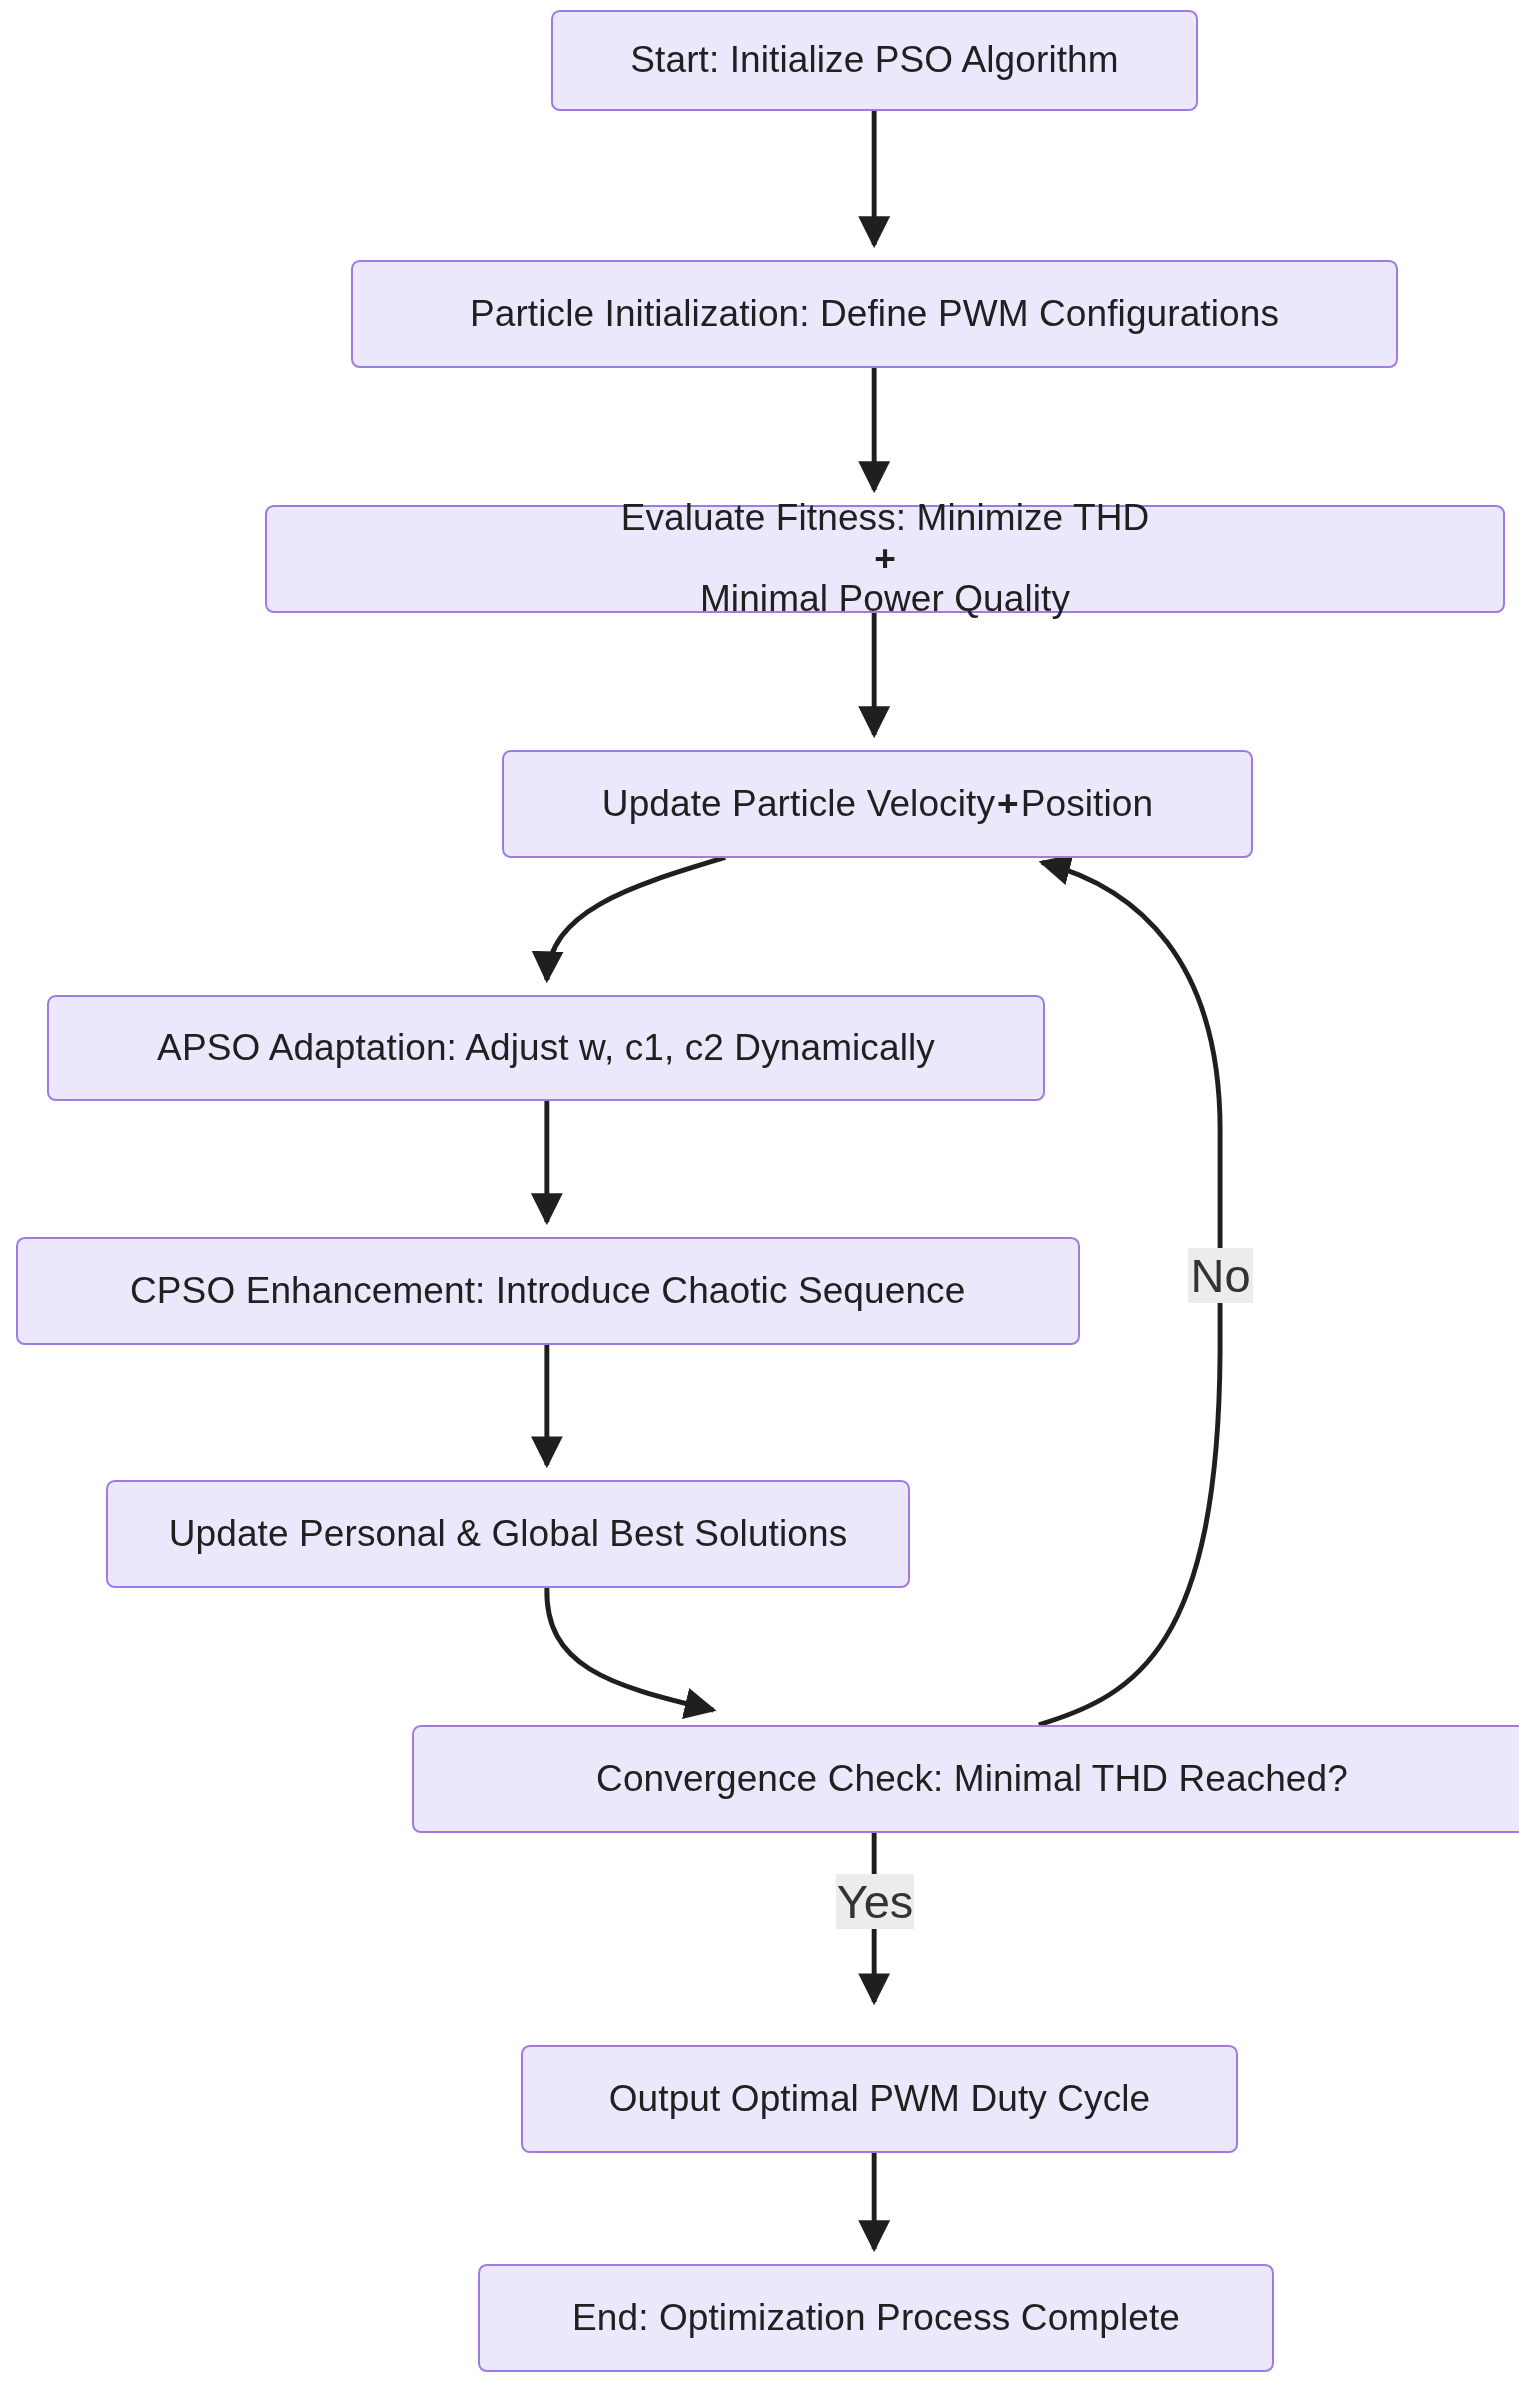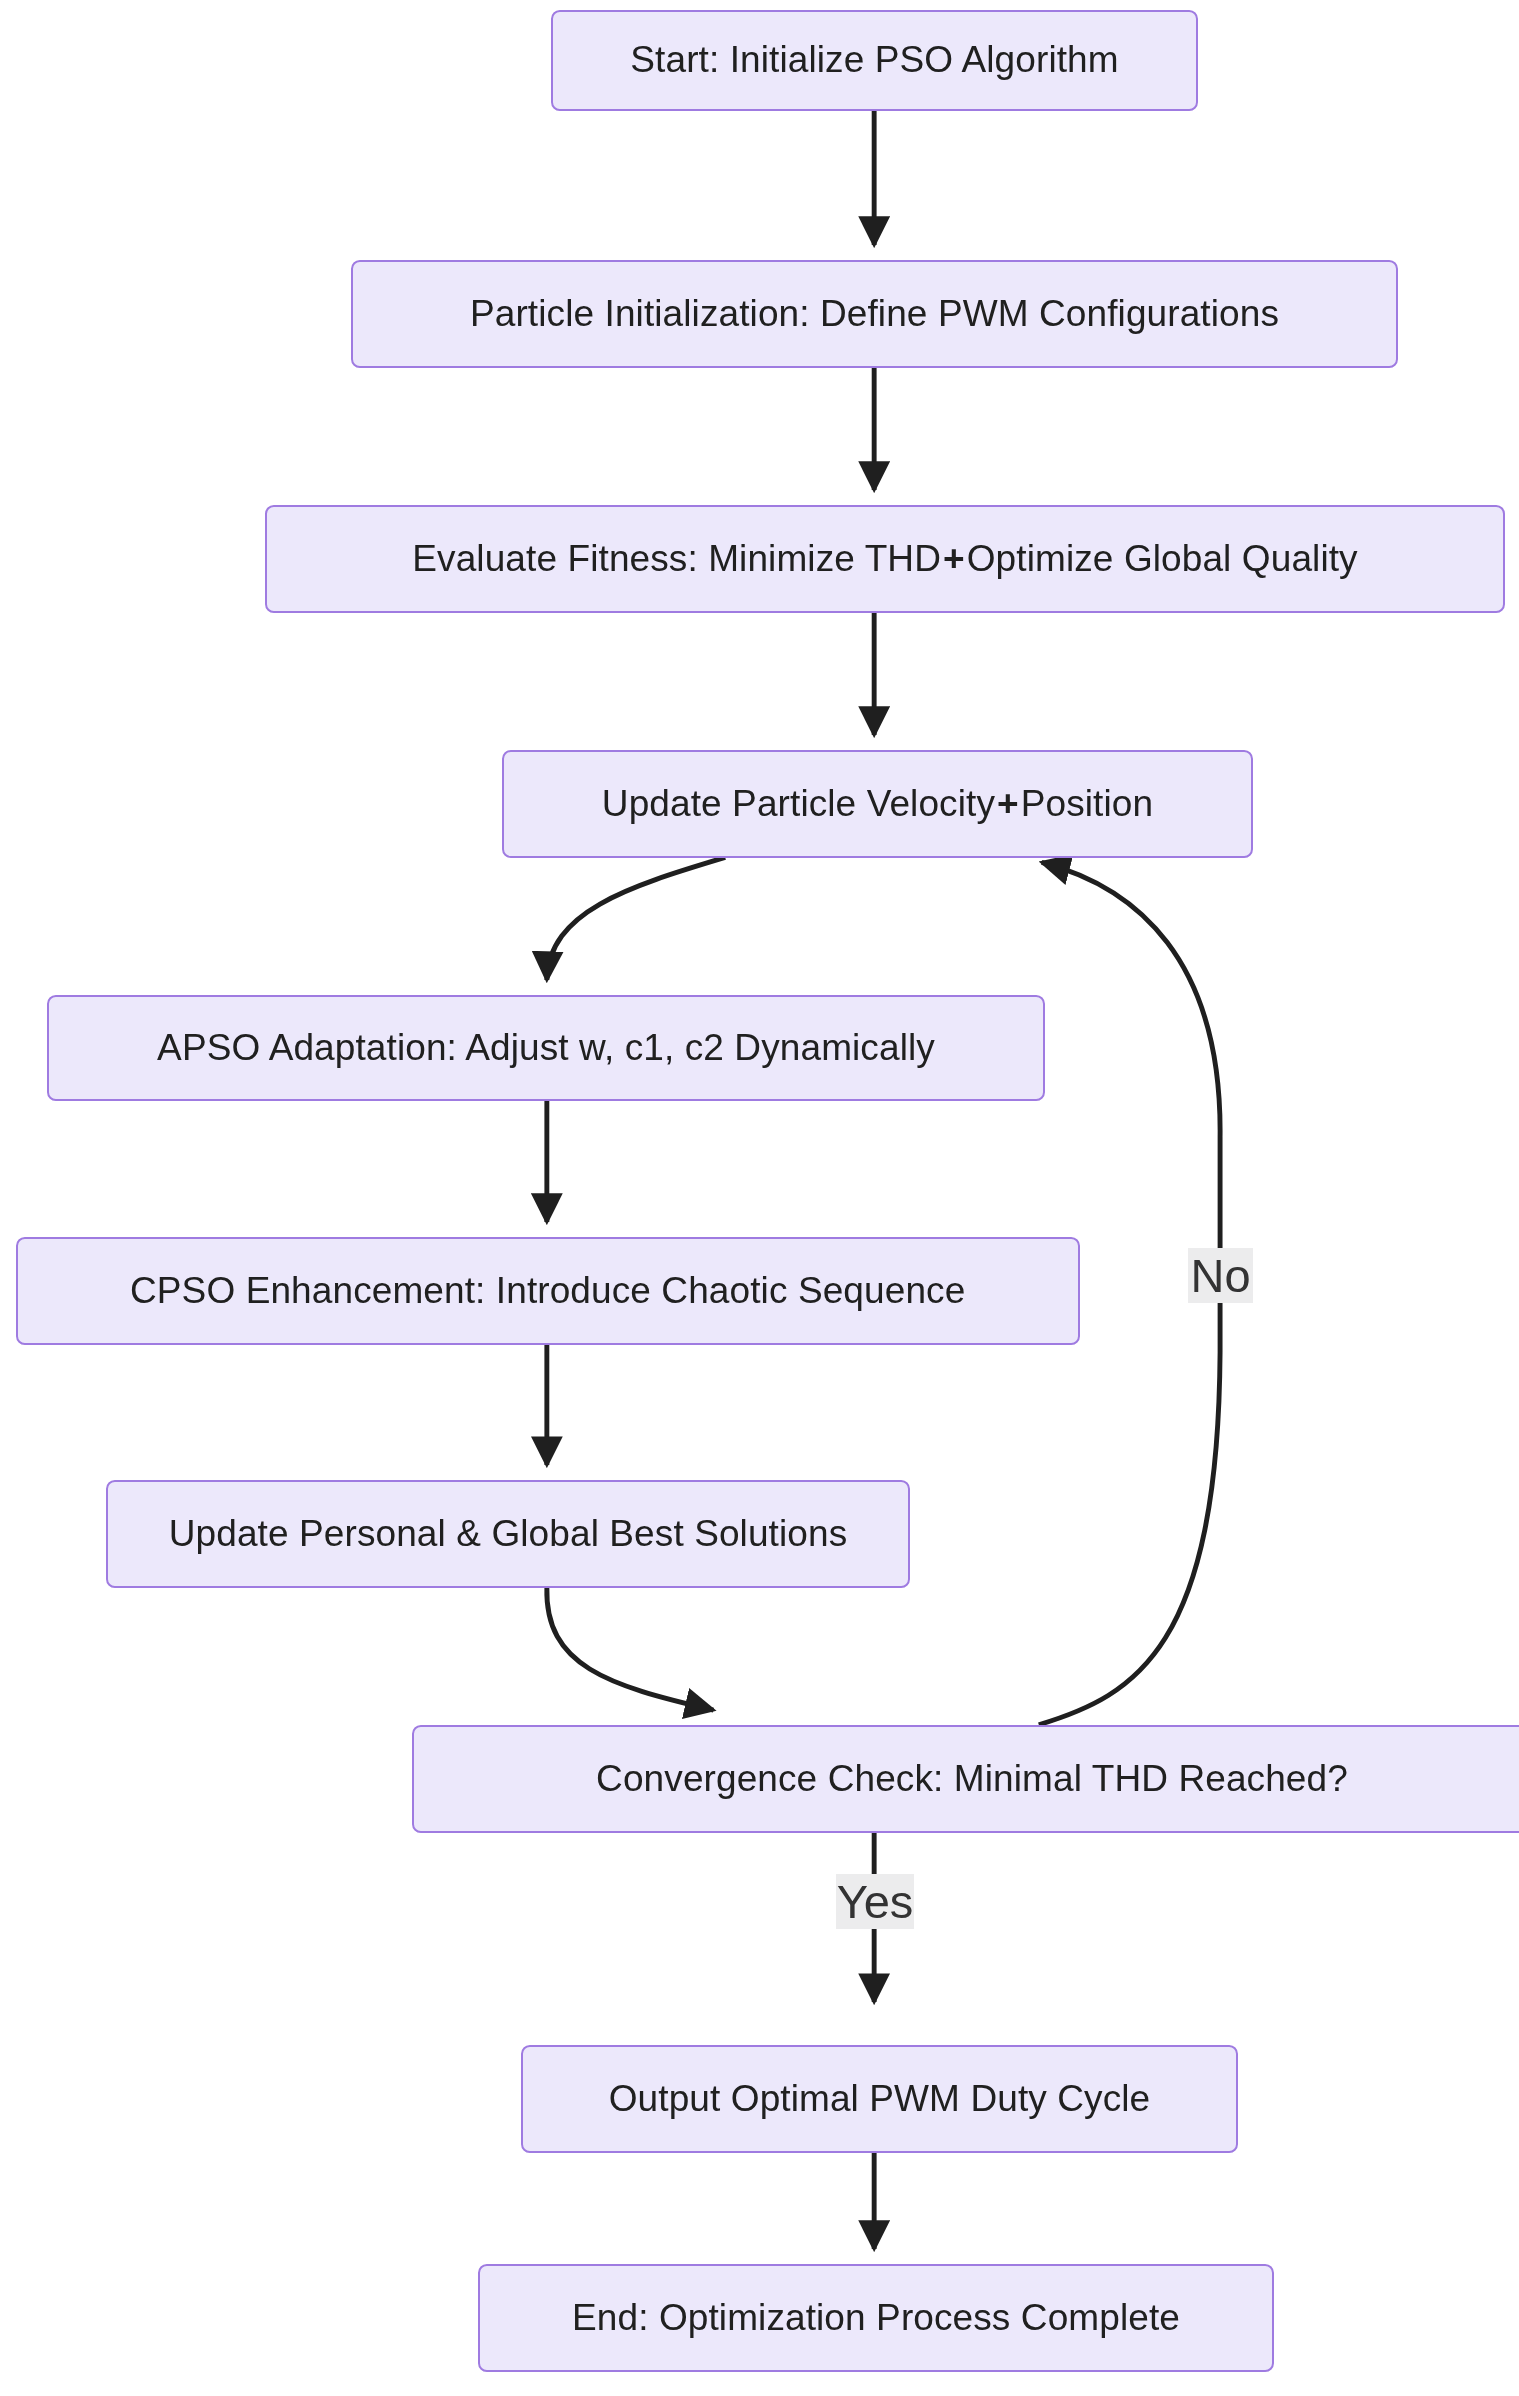--- a/index.html
+++ b/index.html
@@ -93,24 +93,24 @@
   </svg>
 
   <div class="node" style="left:551px; top:9.8px; width:647px; height:101px;">
     <span>Start: Initialize PSO Algorithm</span>
   </div>
 
   <div class="node" style="left:351px; top:260px; width:1047px; height:108px;">
     <span>Particle Initialization: Define PWM Configurations</span>
   </div>
 
-  <div class="node" style="left:265px; top:505px; width:1240px; height:108px;">
+  <div class="node" style="left:265px; top:505px; width:1240px; height:108px;flex-direction:column;">
     <span>Evaluate Fitness: Minimize THD </span>
       <span class="plus">+</span>
-      <span> Optimize Global Quality</span>
+      <span> Minimal Power Quality</span>
   </div>
 
   <div class="node" style="left:502px; top:750px; width:751px; height:108px;">
     <span>Update Particle Velocity </span>
       <span class="plus">+</span>
       <span> Position</span>
   </div>
 
   <div class="node" style="left:47px; top:995px; width:998px; height:106px;">
     <span>APSO Adaptation: Adjust w, c1, c2 Dynamically</span>

